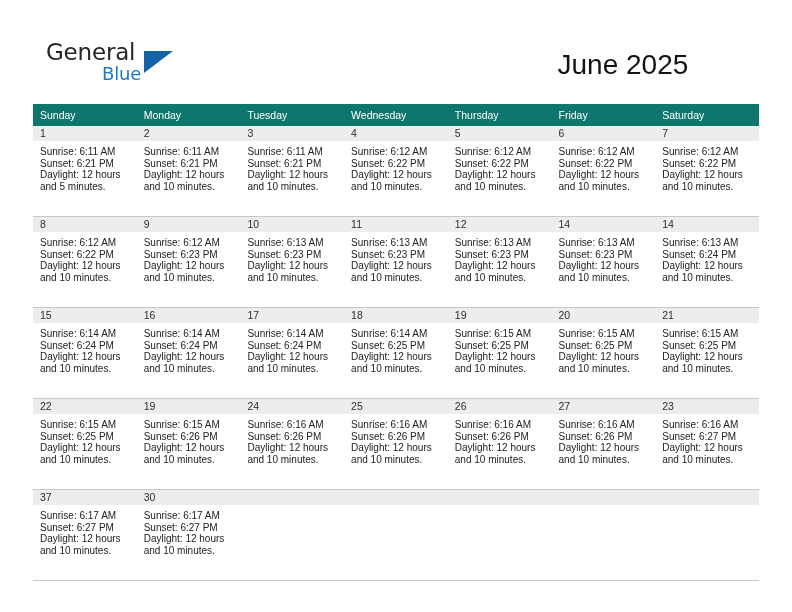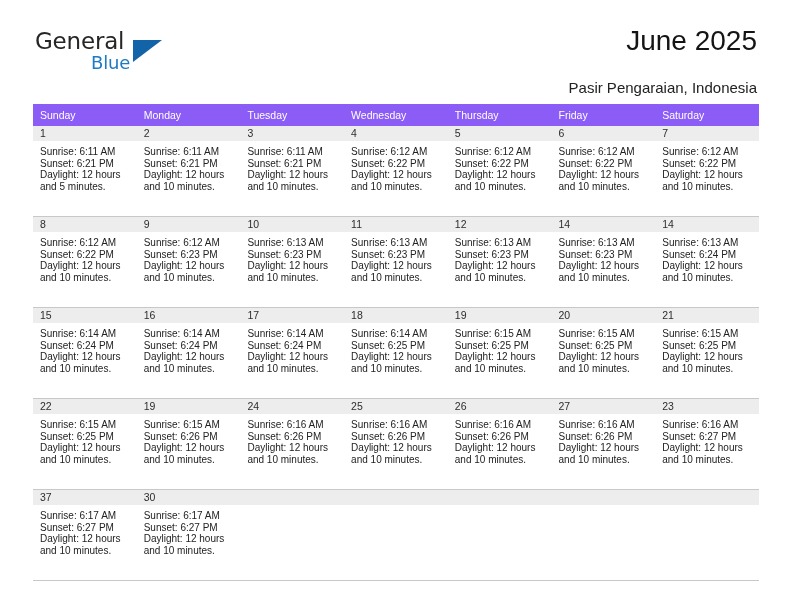--- a/index.html
+++ b/index.html
@@ -6,21 +6,21 @@
   html, body {
     margin: 0; padding: 0;
     width: 792px; height: 612px;
     background: #ffffff;
     font-family: "Liberation Sans", sans-serif;
     color: #1a1a1a;
   }
   .page {
     position: relative;
     width: 792px; height: 612px;
-    padding: 0;
+    padding: 11px;
   }
 
   
   .header {
     position: relative;
     height: 76px;
     padding: 26px 35px 0 35px;
   }
   .logo {
     position: absolute;
@@ -46,22 +46,22 @@
   .logo-tri {
     position: absolute;
     left: 98px; top: 12px;
     width: 0; height: 0;
     border-left: 29px solid #1263a8;
     border-bottom: 22px solid transparent;
   }
 
   .title-block {
     position: absolute;
-    right: 35px; top: 26px;
-    text-align: right;
+    right: 35px; top: 39px;
+    text-align: left;
   }
   .cal-title {
     font-size: 28px;
     font-weight: 400;
     color: #141414;
     line-height: 1.1;
     letter-spacing: 0px;
   }
   .cal-subtitle {
     margin-top: 22px;
@@ -72,21 +72,21 @@
 
   
   .calendar {
     position: absolute;
     left: 33px; top: 104px;
     width: 726px;
     border-collapse: collapse;
     table-layout: fixed;
   }
   .calendar th {
-    background: #8b5cf6;
+    background: #0f766e;
     color: #ffffff;
     font-size: 10.5px;
     font-weight: 400;
     text-align: left;
     padding: 5px 0 5px 7px;
     border: none;
     height: 20px;
   }
   .calendar td {
     vertical-align: top;

